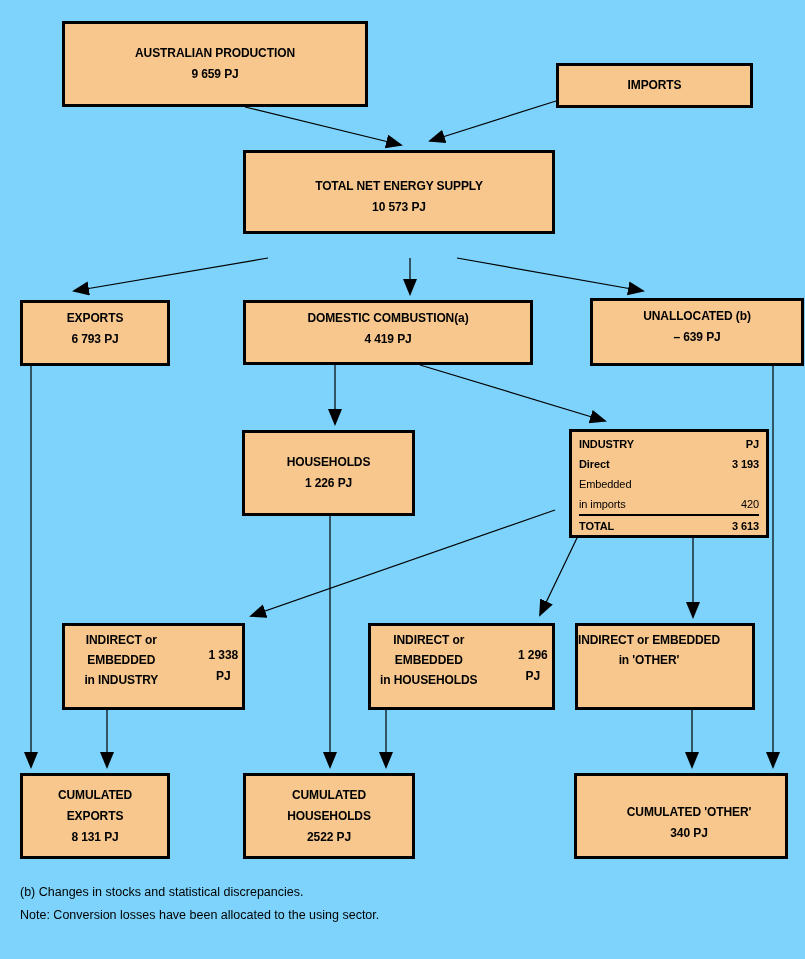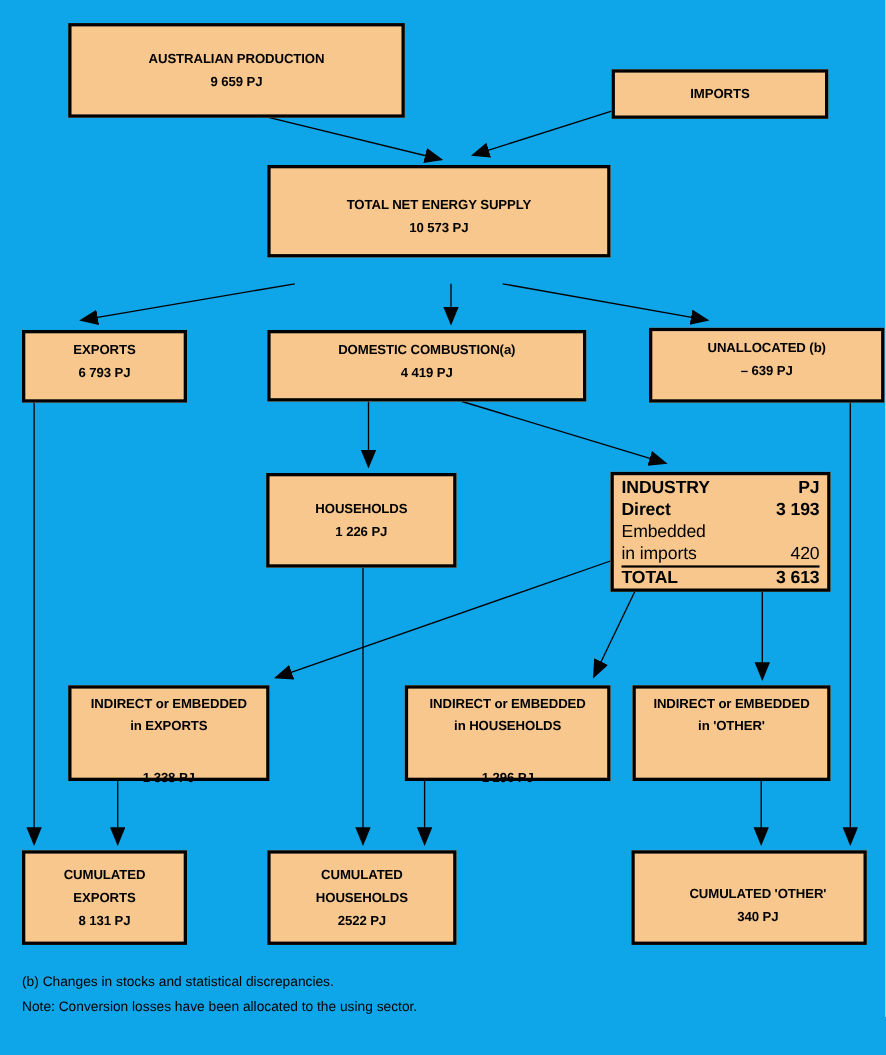--- a/index.html
+++ b/index.html
@@ -1,32 +1,32 @@
 <!DOCTYPE html>
 <html><head>
 <meta charset="utf-8">
 <style>
   html,body { margin:0; padding:0; background:#ffffff; }
   .canvas {
-    position:relative; width:805px; height:959px; background:#0ea5e9;
+    position:relative; width:805px; height:959px; background:#7dd3fc;
     font-family:"Liberation Sans", sans-serif; color:#000;
   }
   svg.lines { position:absolute; left:0; top:0; z-index:1; }
   .node {
     position:absolute; z-index:2; box-sizing:border-box;
     background:#F7C78E; border:3px solid #000;
     font-weight:bold; font-size:12px; text-align:center; letter-spacing:-0.1px;
   }
   .node .nl { line-height:21px; }
   .n-center { display:flex; flex-direction:column; justify-content:center; }
   .n-upper  { padding-top:5px; }
   .n-supply { padding-top:23px; }
-  .indirect { display:flex; flex-direction:column;gap:27px; }
+  .indirect { display:flex; flex-direction:row;gap:27px; }
   .indirect .ind-val { margin-top:auto; padding-bottom:20px; }
-  .industry { text-align:left; padding:2px 7px 0 7px; font-size:16px; }
+  .industry { text-align:left; padding:2px 7px 0 7px; font-size:11px;margin-left:14px; }
   .irow { display:flex; justify-content:space-between; line-height:20px; font-weight:normal; }
   .irow.bold { font-weight:bold; }
   .irow.total-row { border-top:2px solid #000; }
   .cap-word {
     position:absolute; z-index:3; font-weight:bold; font-size:12px;
     background:#ffffff; padding:0 3px; line-height:16px;
   }
   .notes {
     position:absolute; left:20px; top:881px; z-index:2;
     font-size:12.5px; line-height:23px; font-weight:normal;
@@ -121,21 +121,21 @@
   </div>
 
   <span class="cap-word" style="left:414px; top:562px;"></span>
   <span class="cap-word" style="left:538px; top:562px;"></span>
   <span class="cap-word" style="left:590px; top:562px;"></span>
   <span class="cap-word" style="left:663px; top:562px;"></span>
 
   <div class="node indirect" style="left:62px; top:623px; width:183px; height:87px;">
     <div>
       <div class="nl" style="line-height:20px; padding-top:4px;">INDIRECT or EMBEDDED</div>
-      <div class="nl" style="line-height:20px;">in EXPORTS</div>
+      <div class="nl" style="line-height:20px;">in INDUSTRY</div>
     </div>
     <div class="nl ind-val">1 338 PJ</div>
   </div>
 
   <div class="node indirect" style="left:368px; top:623px; width:187px; height:87px;">
     <div>
       <div class="nl" style="line-height:20px; padding-top:4px;">INDIRECT or EMBEDDED</div>
       <div class="nl" style="line-height:20px;">in HOUSEHOLDS</div>
     </div>
     <div class="nl ind-val">1 296 PJ</div>

